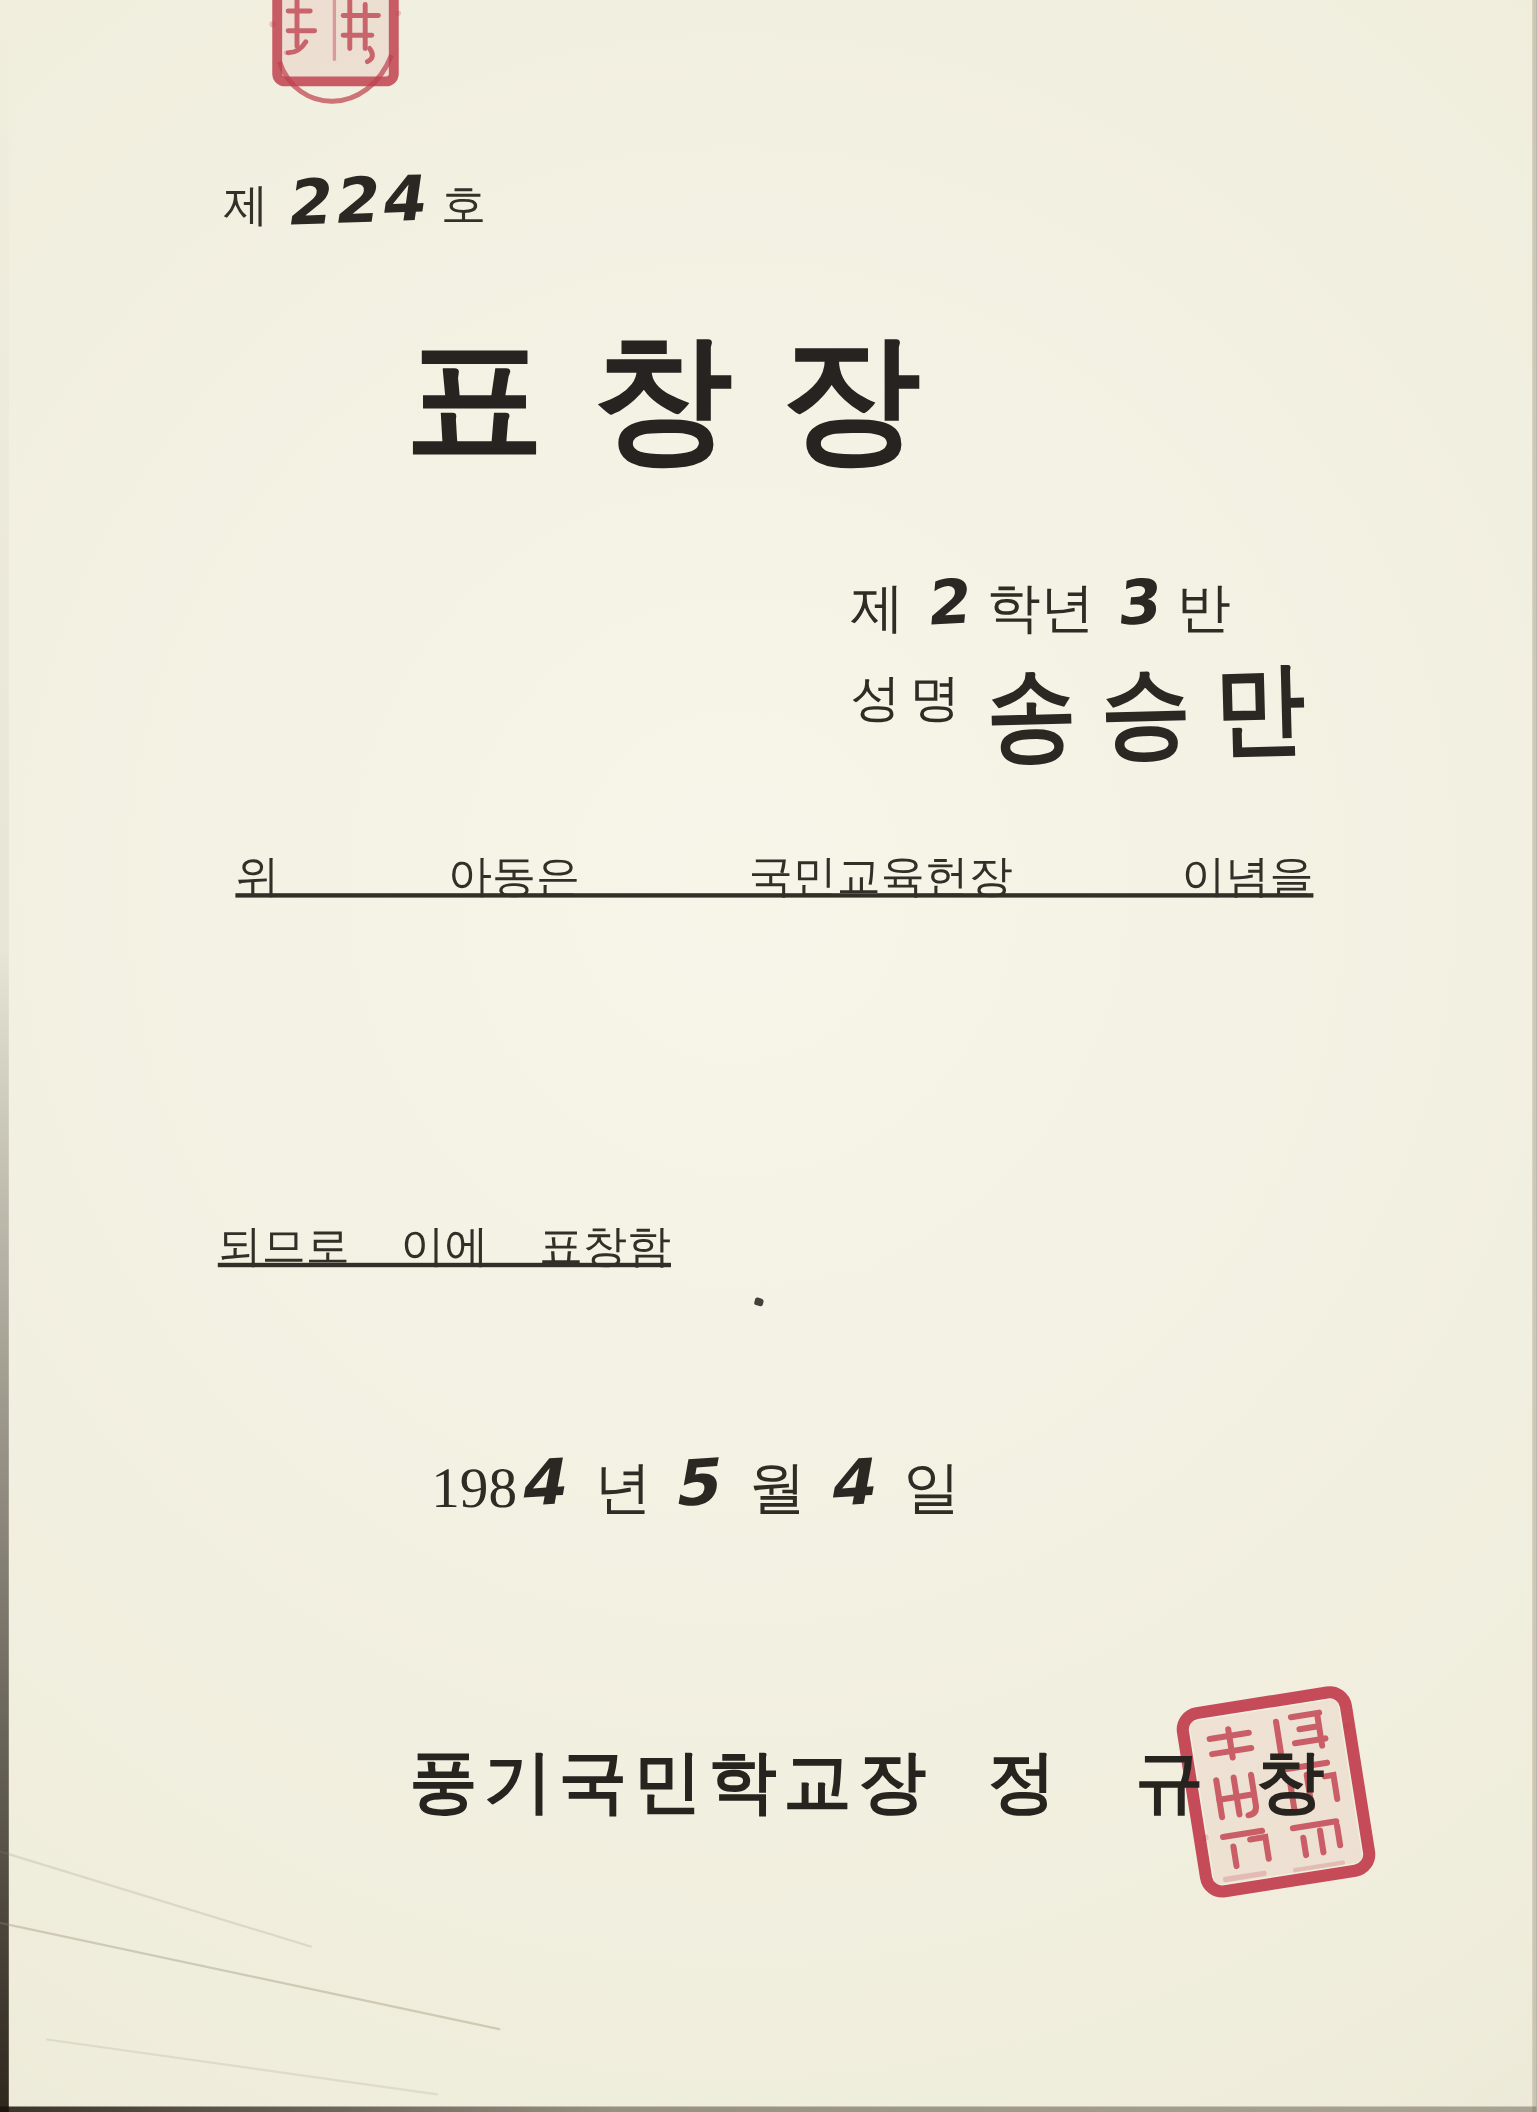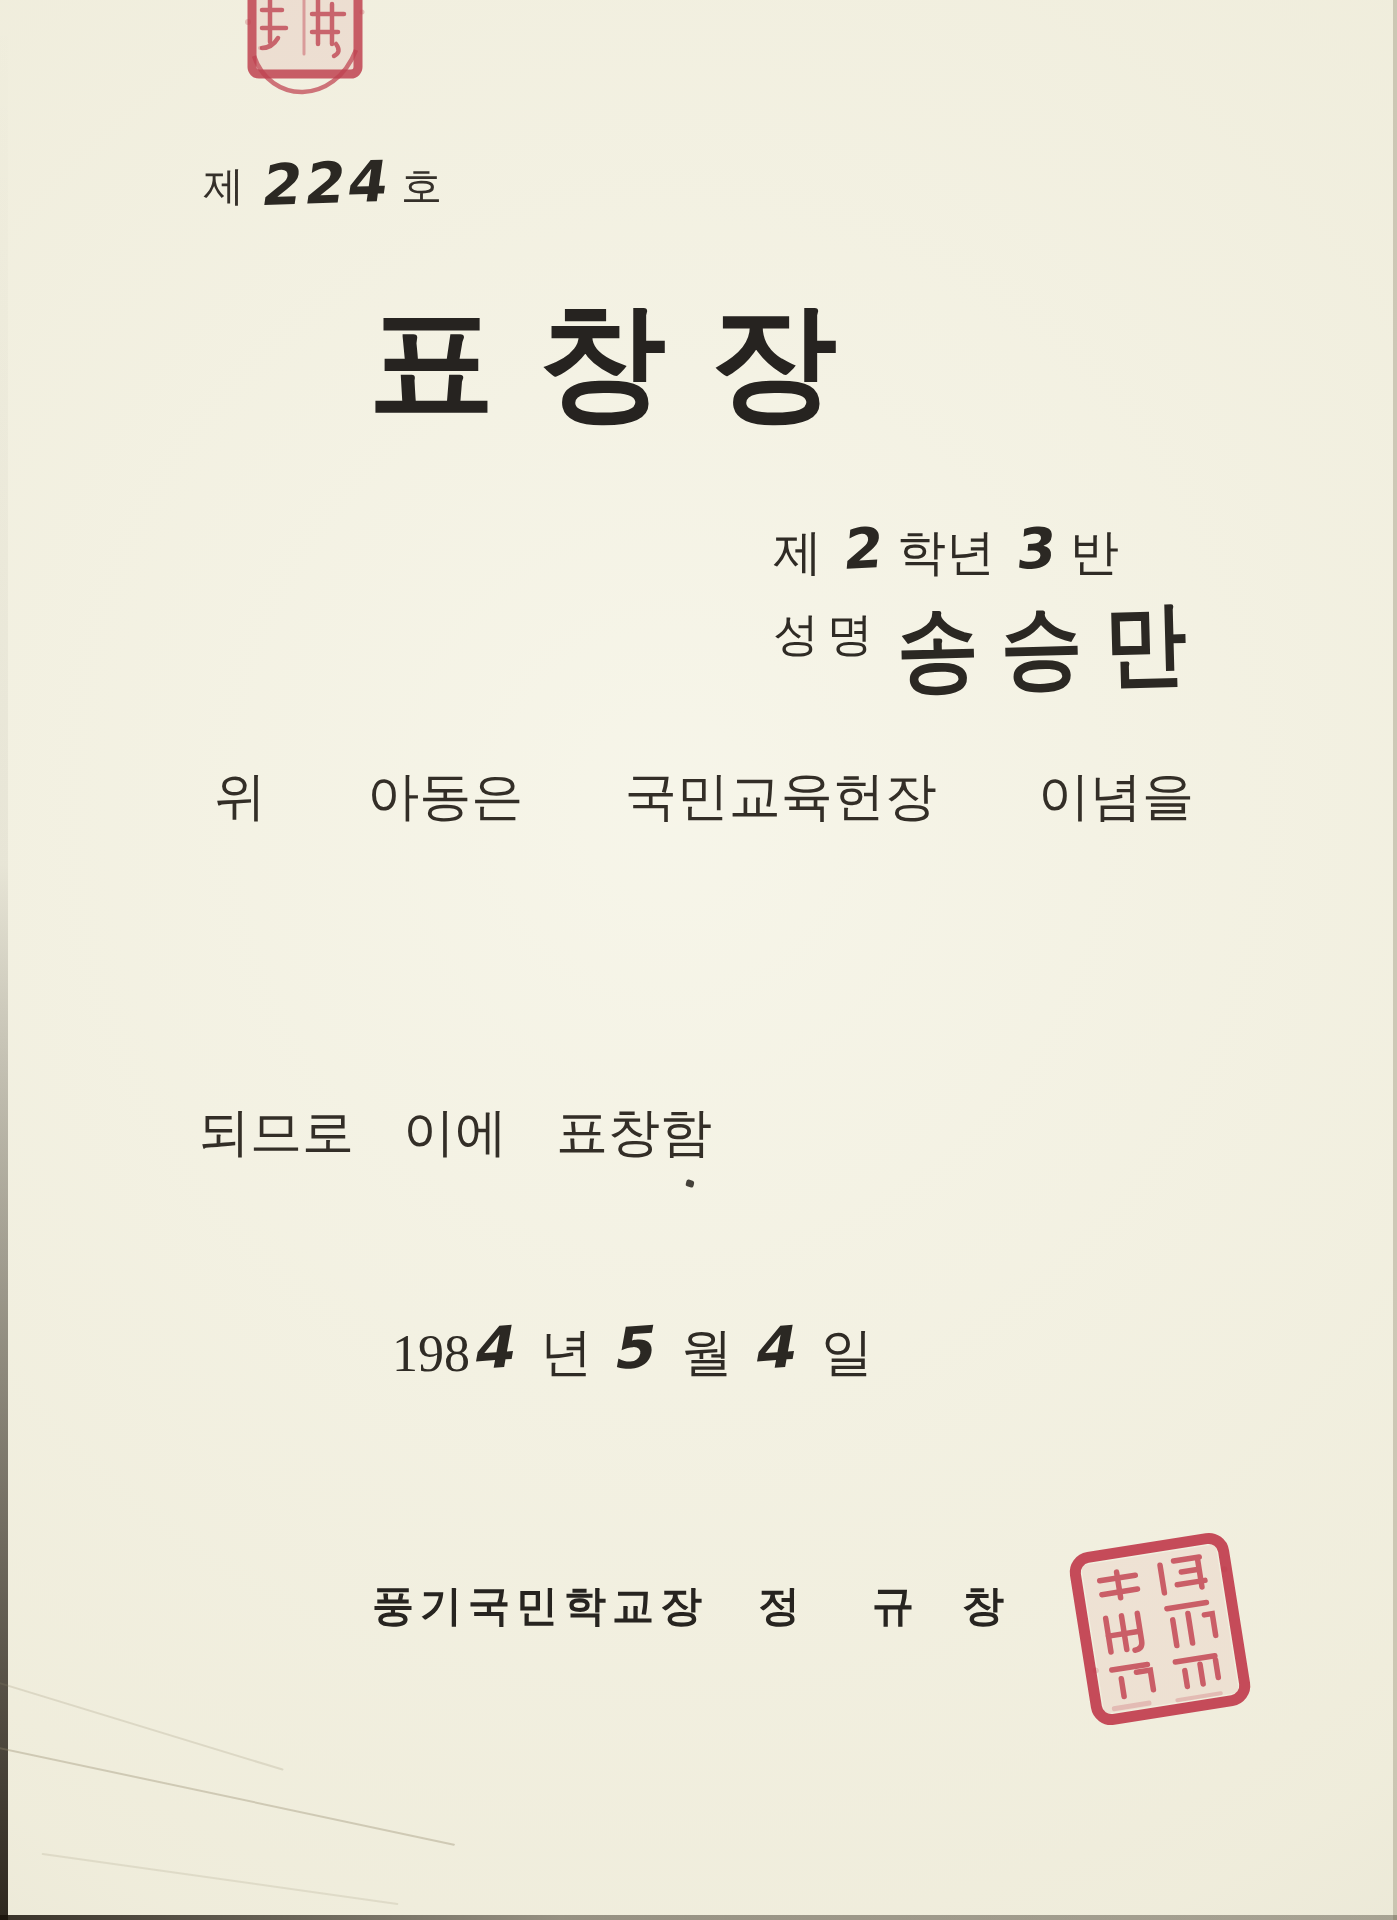--- a/index.html
+++ b/index.html
@@ -65,27 +65,28 @@
   .name-value {
     font-size: 82px; letter-spacing: 22px;
     margin-left: 14px;
     transform: rotate(-1.5deg) scaleY(1.12);
     transform-origin: left top;
   }
 
   .body-line {
     left: 198px; width: 996px;
     margin: 0;
-    font-size: 52px;
+    font-size: 40px;
     line-height: 66px;
     color: #332e27;
     text-align: justify;
     text-align-last: justify;
     box-sizing: border-box;
     white-space: nowrap;
+    text-decoration: underline;
   }
   .body-line.l1 { top: 764px; padding-left: 16px; }
   .body-line.l2 { top: 868px; }
   .body-line.l3 { top: 972px; }
   .body-line.l4 { top: 1076px; text-align-last: left; word-spacing: 36px; margin-top: 24px; }
 
   .speck {
     left: 686px; top: 1180px;
     width: 8px; height: 7px;
     background: #45413a; border-radius: 2px 3px 2px 2px;
@@ -98,21 +99,21 @@
     display: flex; align-items: center;
     white-space: nowrap;
     color: #2f2b25;
   }
   .date-line .hw { font-size: 58px; margin: 0 8px 10px 6px; transform: skewX(-14deg) rotate(-4deg); }
   .date-line .unit { margin-left: 16px; margin-right: 18px; }
   .date-line .unit:last-child { margin-right: 0; }
 
   .issuer-line {
     left: 372px; top: 1578px;
-    font-size: 42px;
+    font-size: 62px;
     display: flex; align-items: center;
     white-space: nowrap;
     color: #272420;
     z-index: 3;
   }
   .school-title { letter-spacing: 6px; font-weight: bold; }
   .pname { font-weight: bold; }
   .pname.p1 { margin-left: 50px; }
   .pname.p2 { margin-left: 72px; }
   .pname.p3 { margin-left: 48px; }

